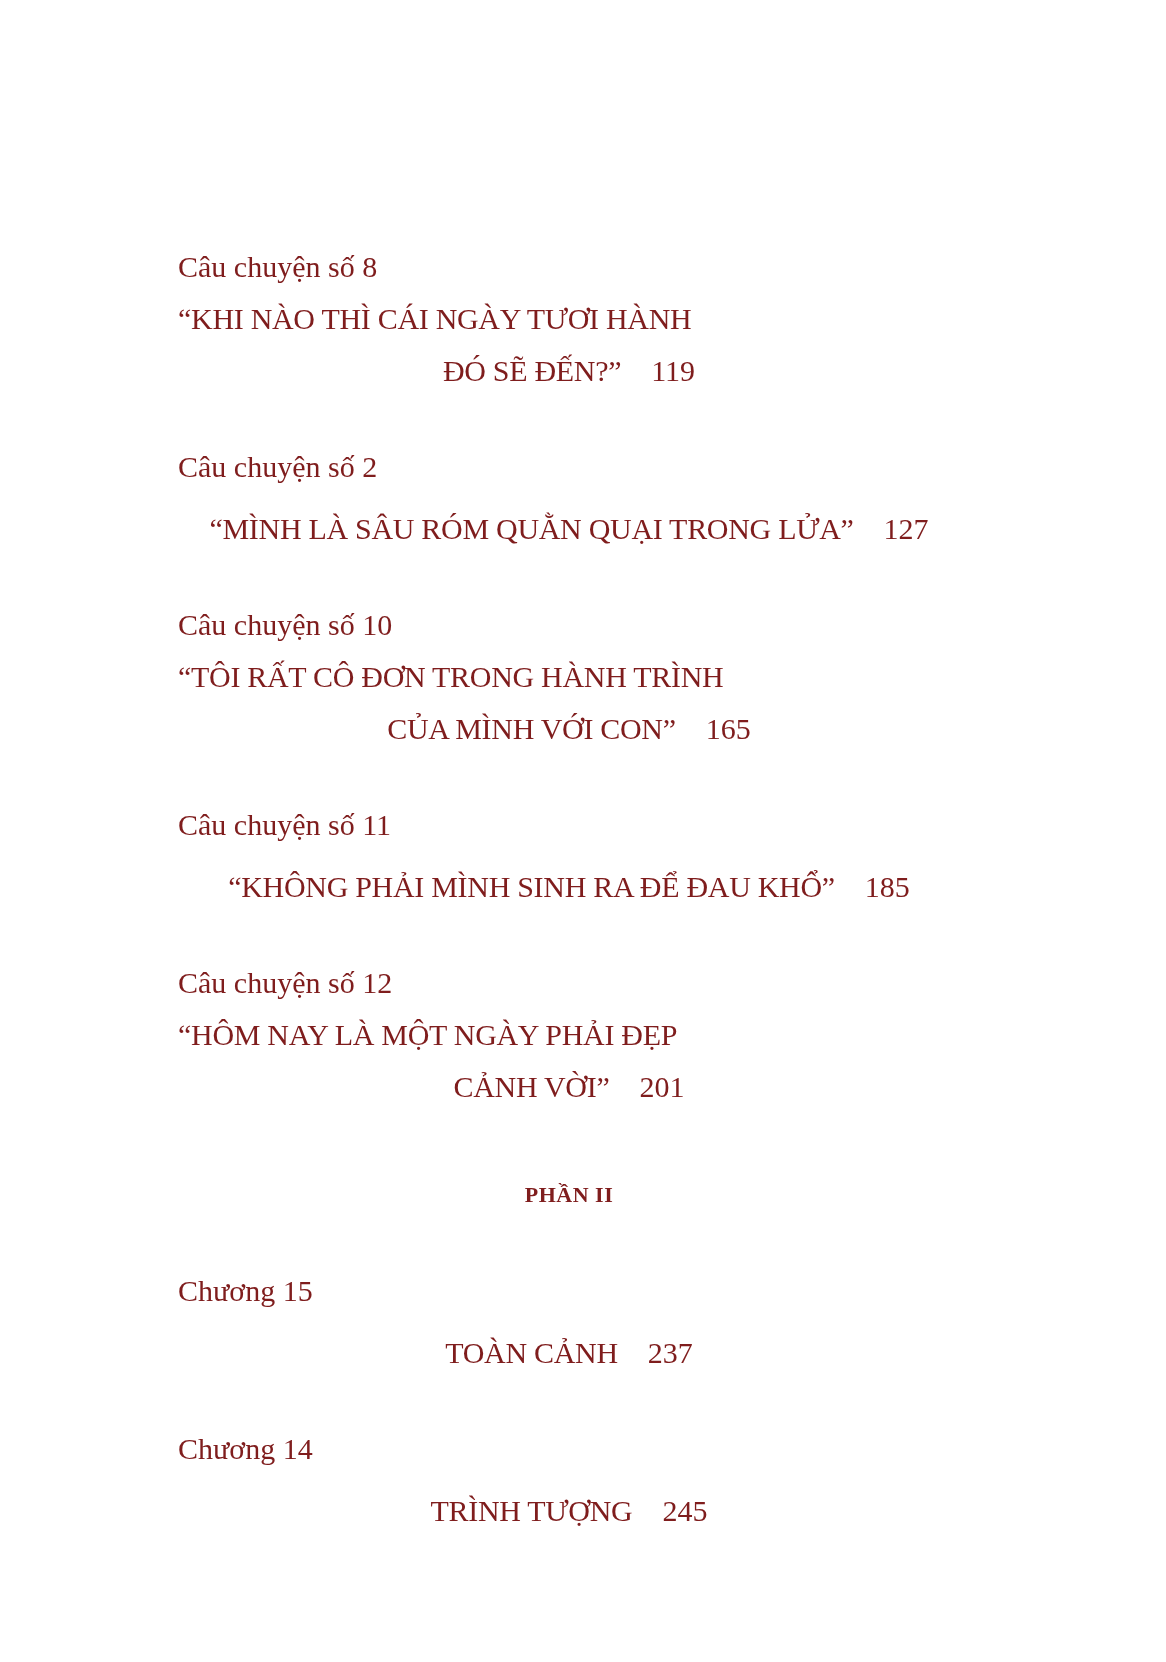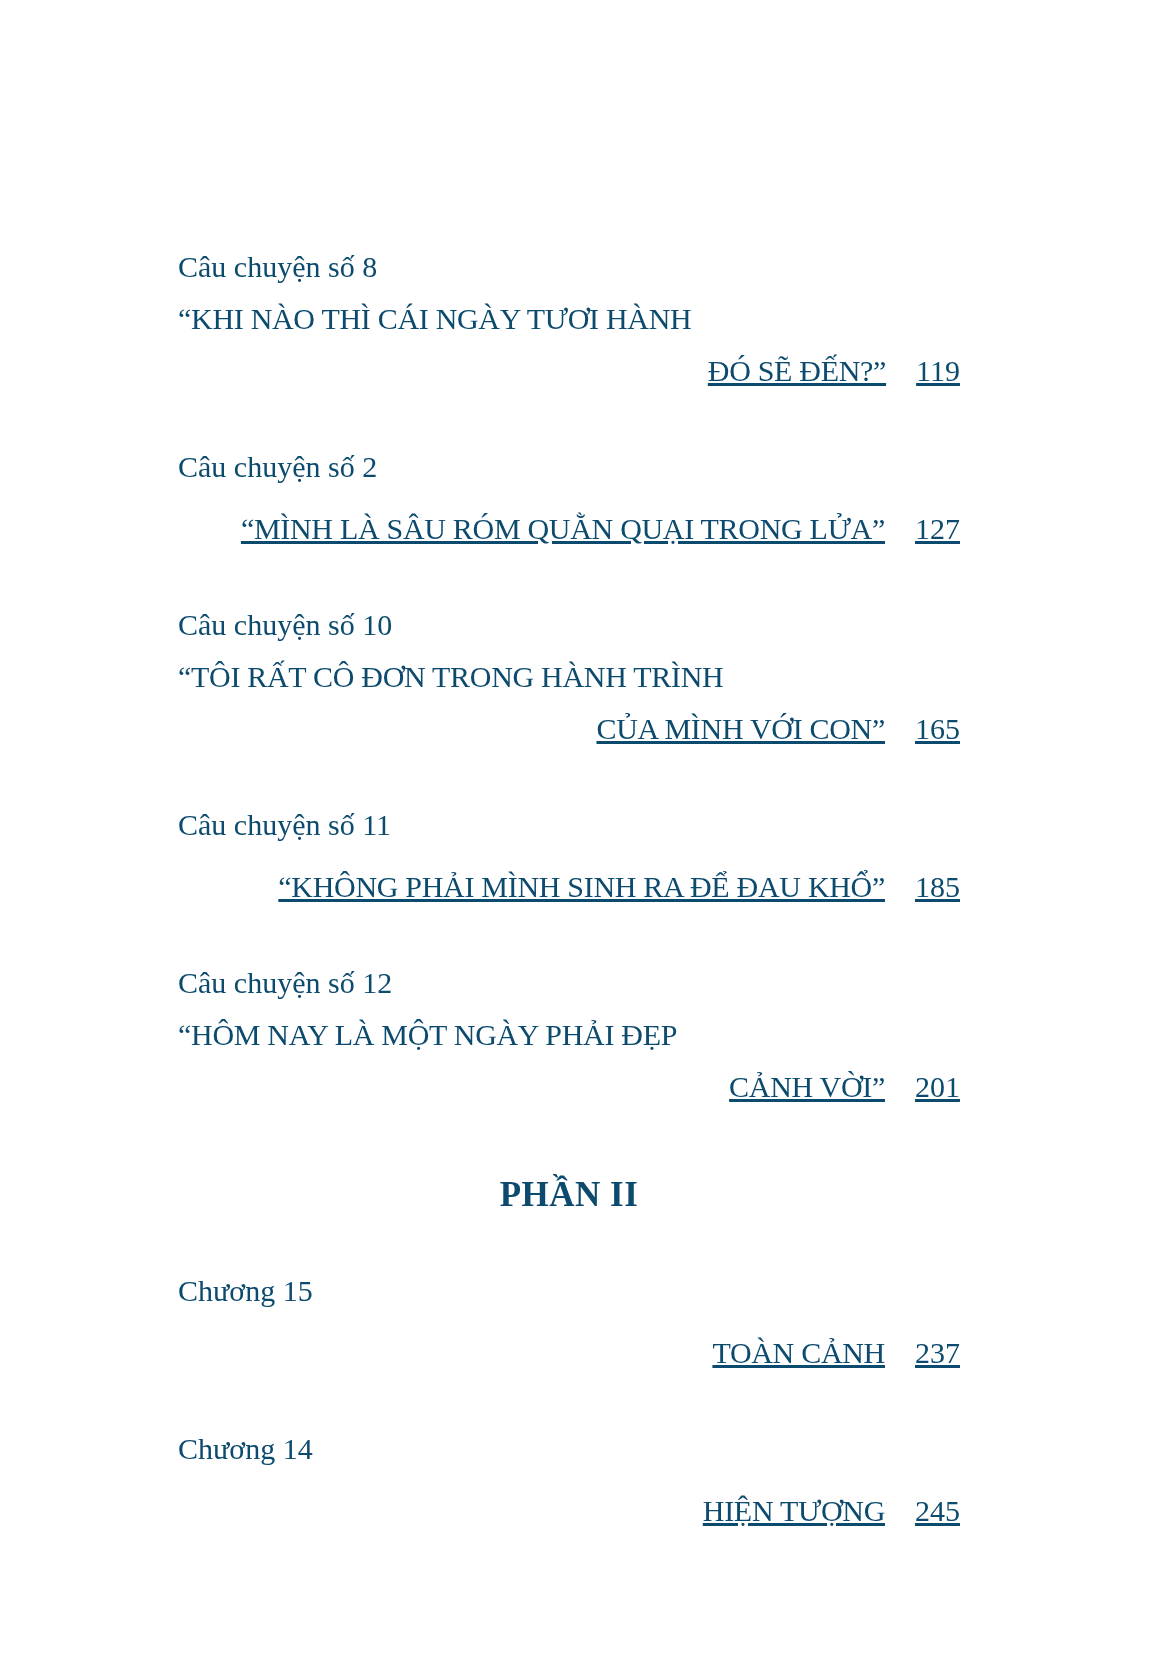--- a/index.html
+++ b/index.html
@@ -6,21 +6,21 @@
     margin: 0;
     padding: 0;
     background: #ffffff;
   }
   .page {
     position: relative;
     width: 1166px;
     height: 1662px;
     background: #ffffff;
     font-family: "Liberation Serif", "DejaVu Serif", serif;
-    color: #0c4a6e;
+    color: #7f1d1d;
     overflow: hidden;
   }
   .content {
     position: absolute;
     left: 178px;
     right: 206px; 
     top: 246px;
   }
   .toc-section {
     margin: 0 0 54px 0;
@@ -34,38 +34,37 @@
     margin-top: 10px;
   }
   .title-line {
     font-size: 30px;
     line-height: 42px;
     letter-spacing: -0.3px;
     display: block;
   }
   .title-row {
     display: flex;
-    justify-content: flex-end;
+    justify-content: center;
     align-items: baseline;
-    text-decoration: underline;
   }
   .title-row .title-line {
     display: inline-block;
     padding-right: 30px;
   }
   .page-num {
     font-size: 30px;
     line-height: 42px;
     white-space: nowrap;
     margin-top: 10px;
   }
   .part-heading {
     text-align: center;
     font-weight: bold;
-    font-size: 35px;
+    font-size: 22px;
     line-height: 46px;
     letter-spacing: 0.5px;
     margin: 64px 0 52px 0;
   }
 </style>
 </head>
 <body>
 
 <div class="page">
   <div class="content">
@@ -132,20 +131,20 @@
           <span class="title-line">TOÀN CẢNH</span>
           <span class="page-num">237</span>
         </div>
       </div>
     </section>
 
     <section class="toc-section">
       <p class="toc-label">Chương 14</p>
       <div class="entry-title">
         <div class="title-row">
-          <span class="title-line">HIỆN TƯỢNG</span>
+          <span class="title-line">TRÌNH TƯỢNG</span>
           <span class="page-num">245</span>
         </div>
       </div>
     </section>
 
   </div>
 </div>
 
 </body></html>

